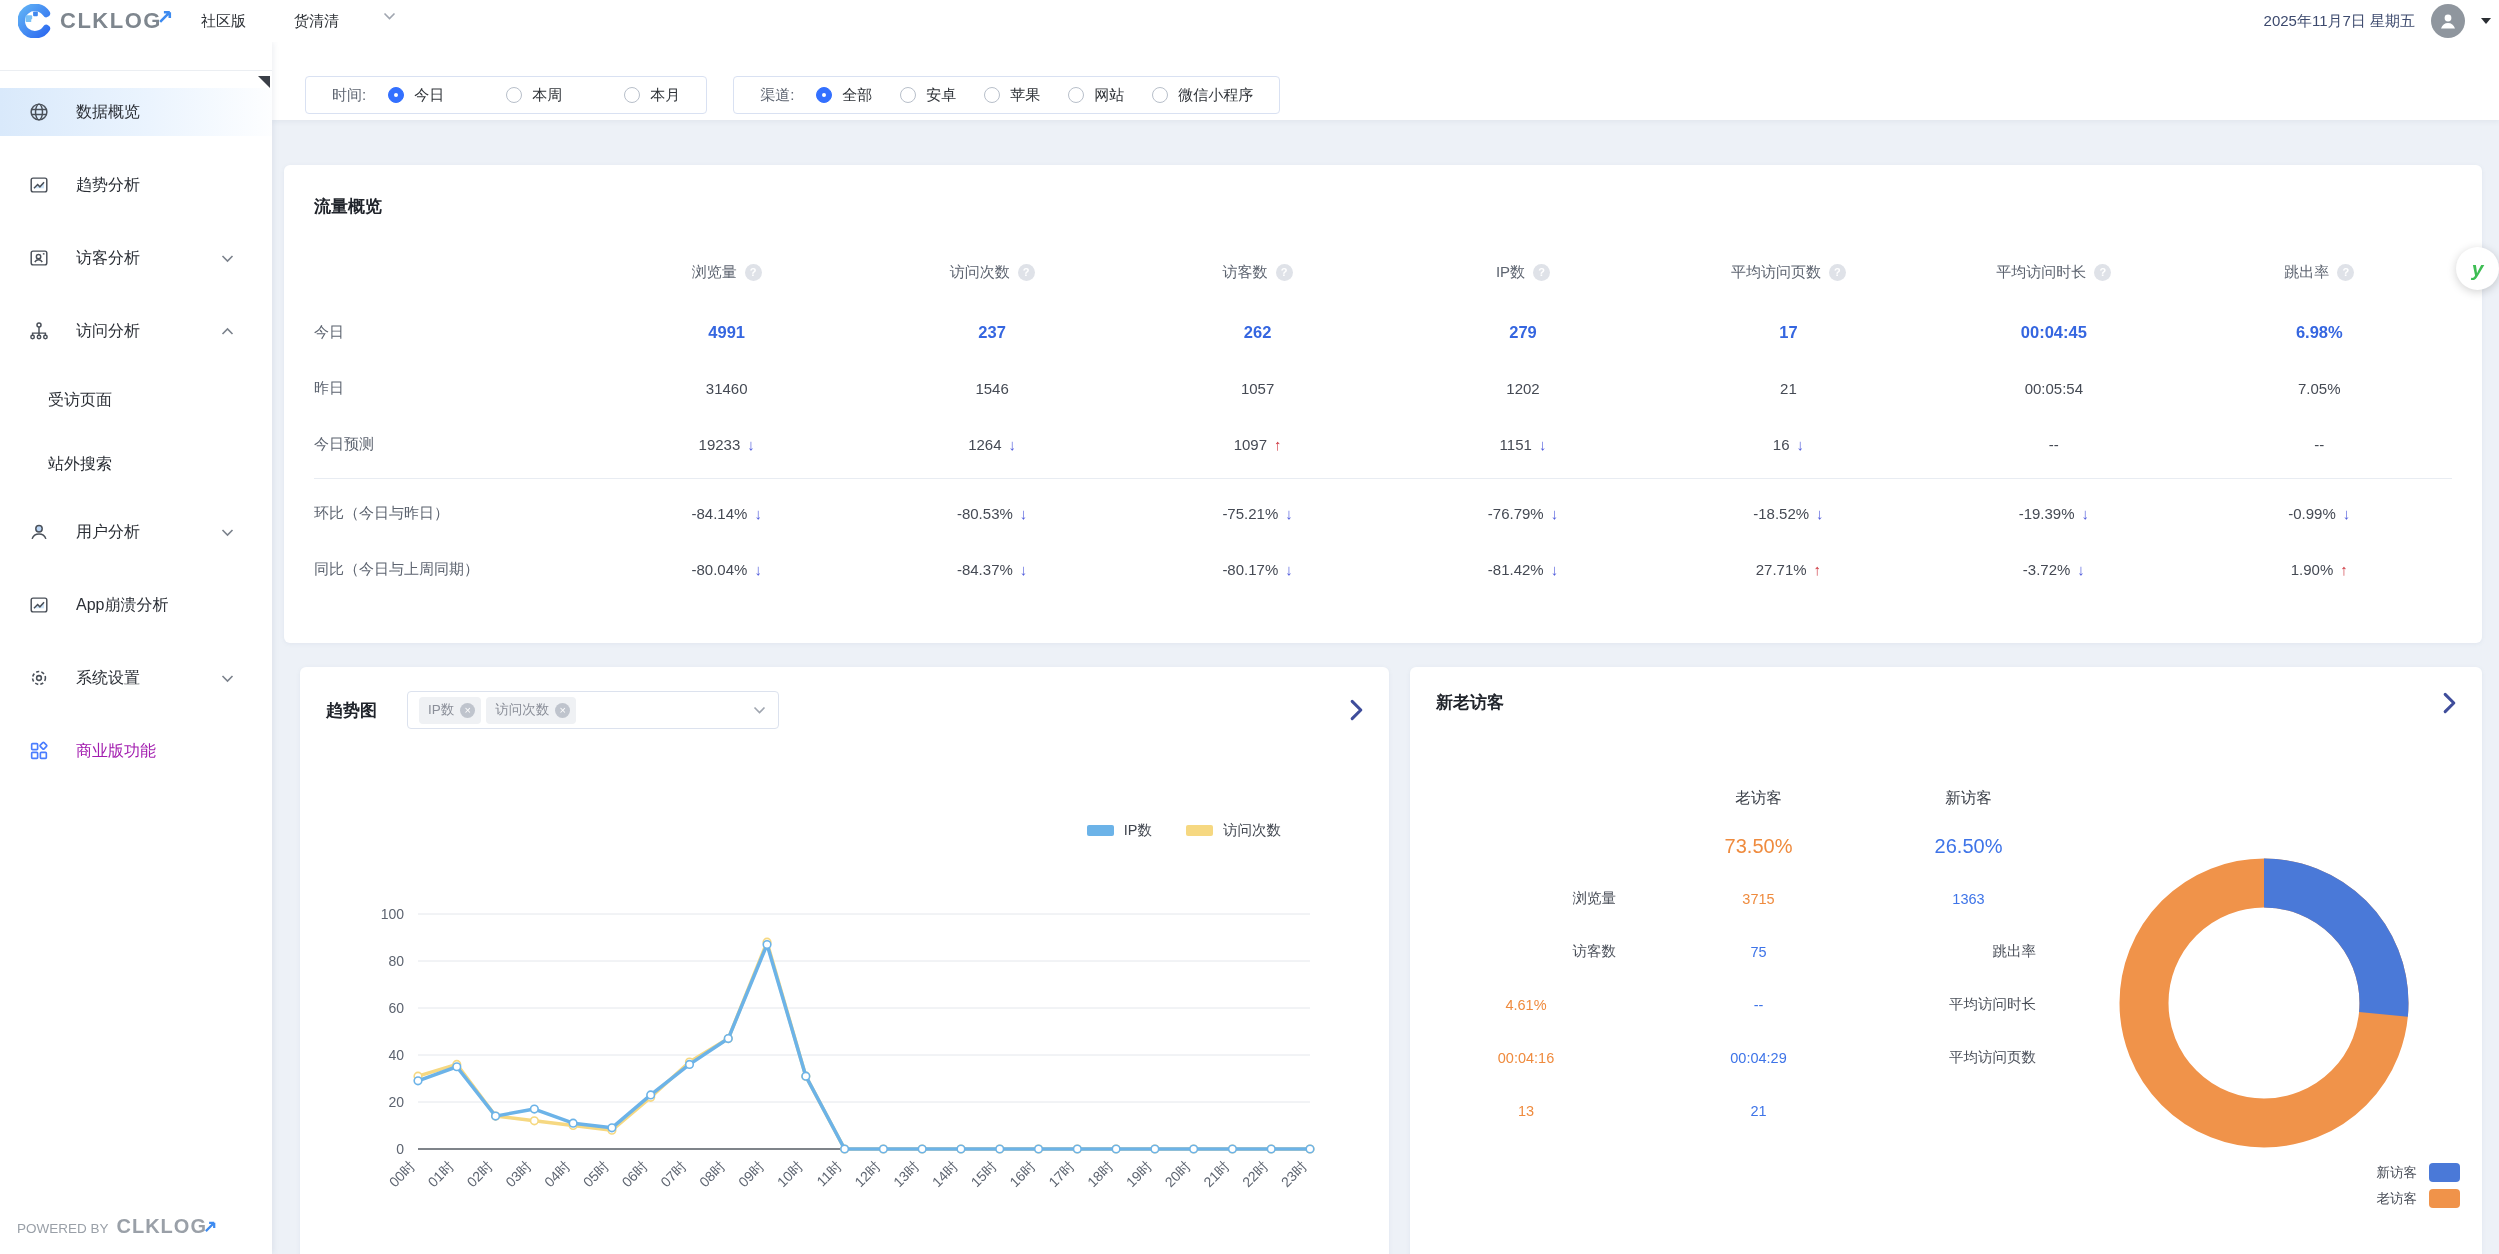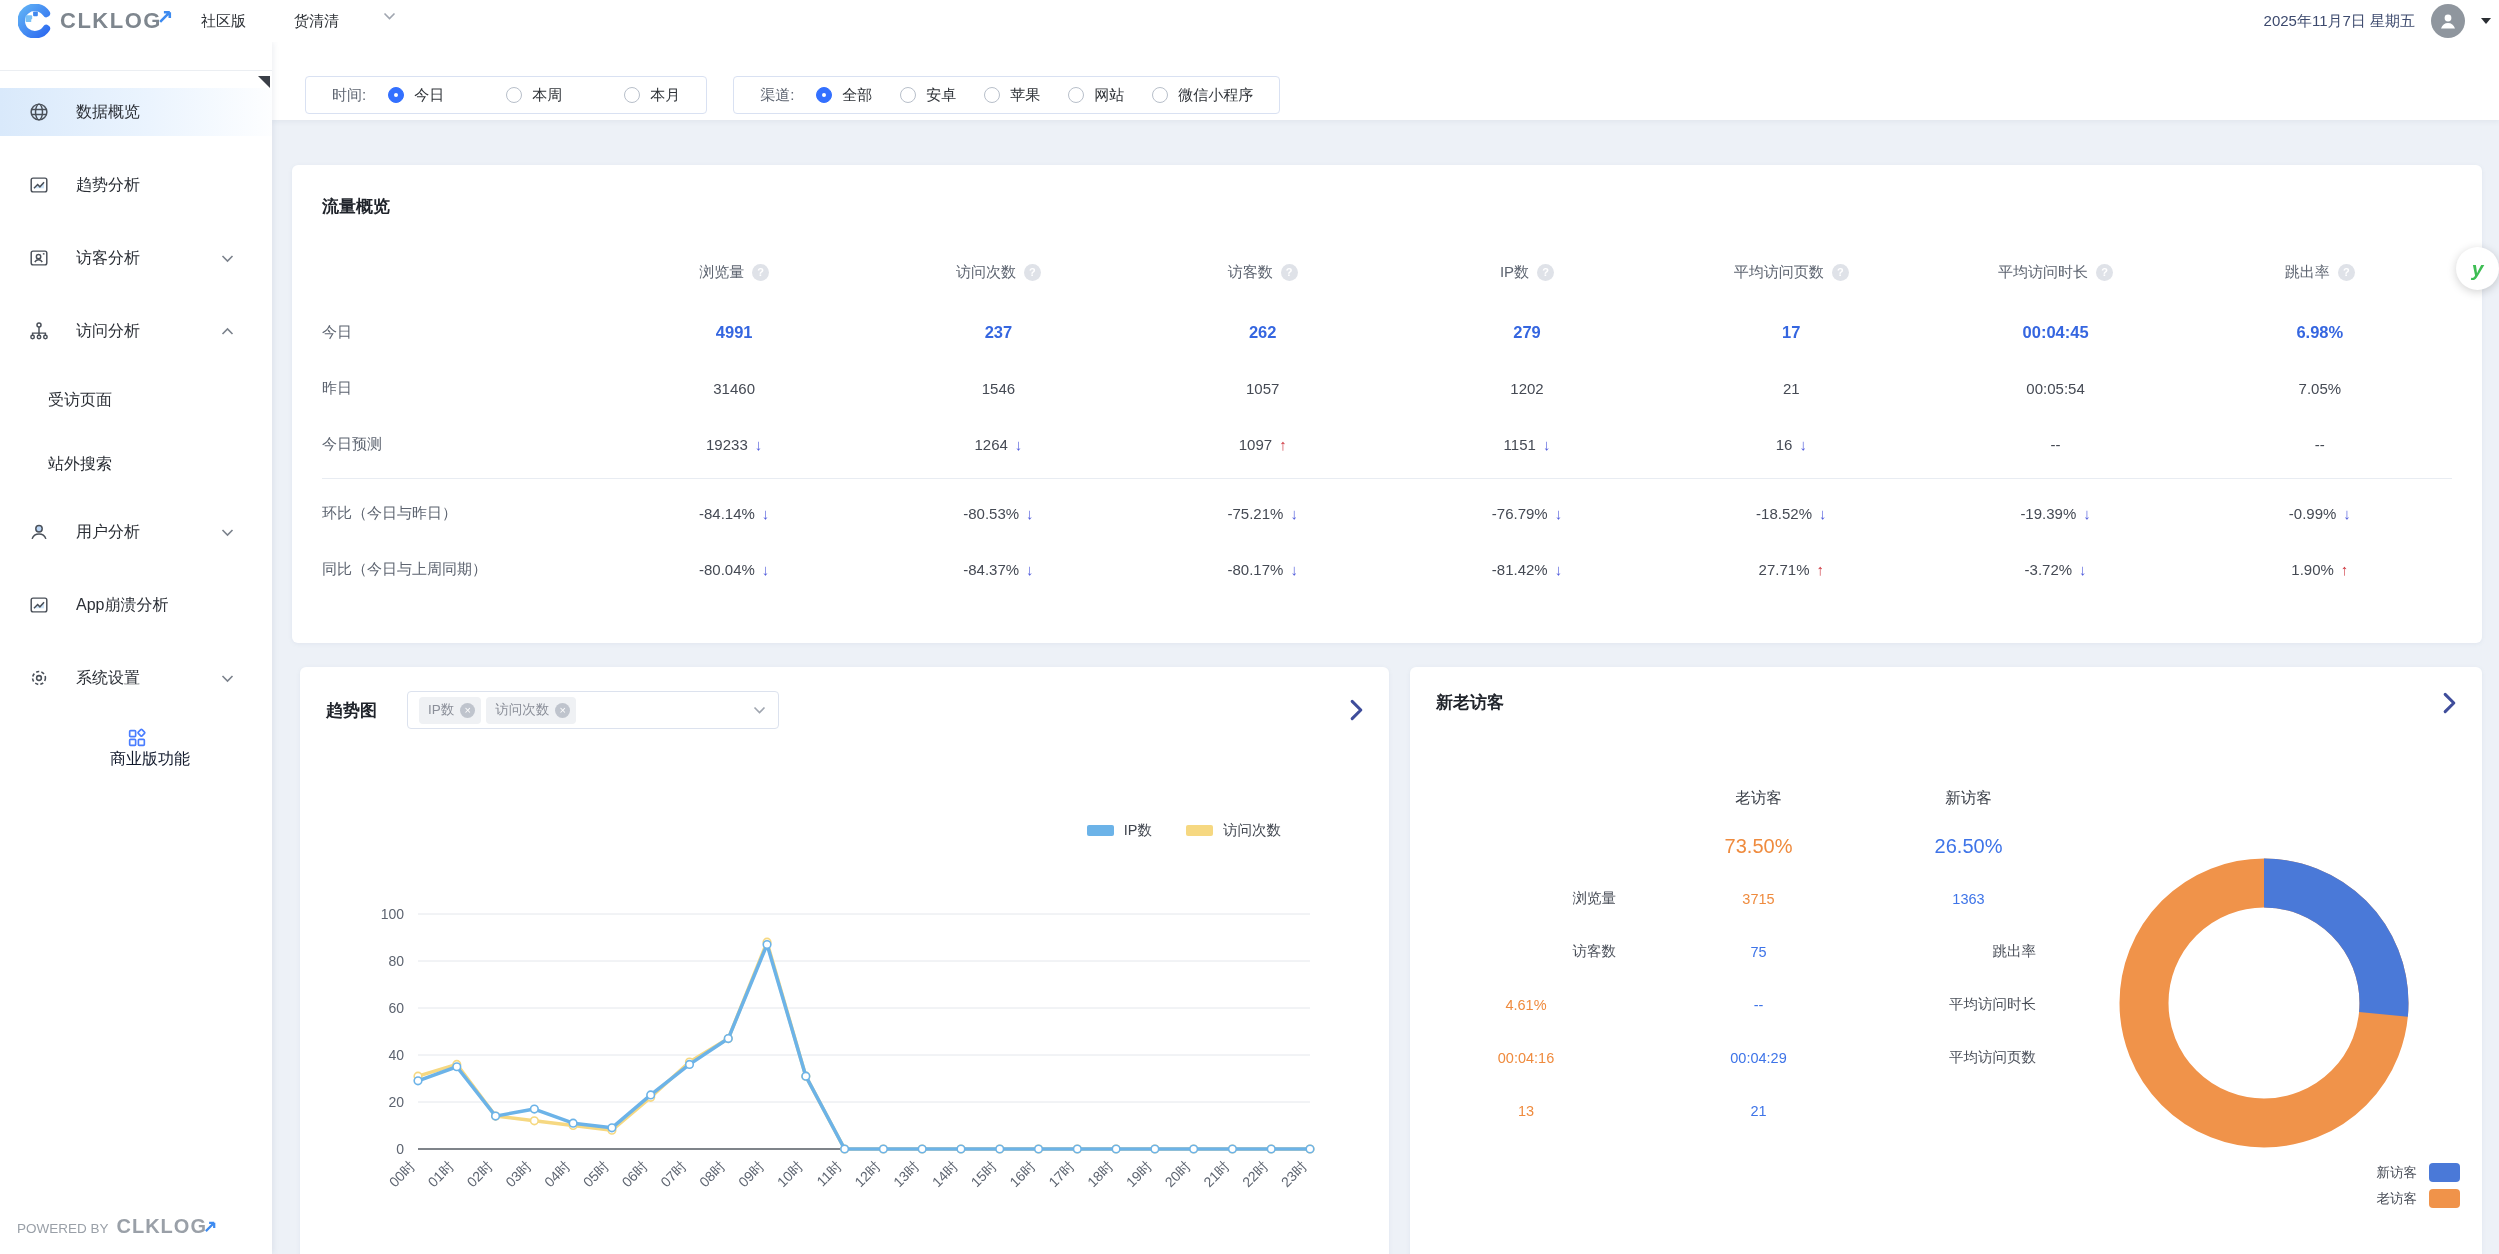--- a/index.html
+++ b/index.html
@@ -23,42 +23,42 @@
 
 aside{position:absolute;top:42px;left:0;width:272px;bottom:0;background:#fff;box-shadow:1px 0 6px rgba(60,80,120,.10);z-index:20;}
 .sb-divider{height:1px;background:#ebeef2;margin-top:28px;}
 .collapse-handle{position:absolute;top:34px;right:2px;width:0;height:0;border-top:12px solid #3a3f47;border-left:12px solid transparent;cursor:pointer;}
 nav{padding-top:17px;}
 .nav-item{height:48px;display:flex;align-items:center;padding-left:28px;margin-bottom:25px;cursor:pointer;position:relative;font-size:16px;color:#2b2f36;}
 .nav-item.active{background:linear-gradient(90deg,#d9e9fb 0%,#ebf4fe 55%,#fdfeff 100%);}
 .nav-item .ic{width:22px;height:22px;margin-right:26px;display:inline-flex;align-items:center;justify-content:center;}
 .nav-item .ic svg{width:22px;height:22px;}
 .nav-item .chev{position:absolute;right:38px;display:inline-flex;}
-.nav-item.pro{color:#0f172a;flex-direction:column;}
+.nav-item.pro{color:#a21caf;}
 .nav-sub{height:40px;display:flex;align-items:center;padding-left:48px;margin-bottom:24px;font-size:16px;color:#2b2f36;cursor:pointer;}
 .powered{position:absolute;bottom:16px;left:17px;display:flex;align-items:baseline;color:#9aa0a8;font-size:13.5px;cursor:default;}
 .powered .plogo{font-weight:800;font-size:20px;letter-spacing:1px;color:#9aa0a8;margin-left:8px;}
 .powered svg{margin-left:-3px;}
 
 
 main{position:absolute;left:272px;top:42px;right:0;bottom:0;background:#edf1f7;}
 .filter-strip{height:78px;background:#fff;box-shadow:0 2px 5px rgba(90,110,140,.08);padding:34px 0 0 33px;display:flex;gap:26px;position:relative;z-index:5;}
 .fbox{height:38px;border:1px solid #d9e1f2;border-radius:4px;display:inline-flex;align-items:center;padding:0 26px;background:#fff;}
 .flabel{color:#5f6672;font-size:15px;margin-right:22px;}
 .fradio{display:inline-flex;align-items:center;cursor:pointer;}
 [data-name="filter-group-time"] .fradio{margin-right:62px;}
 [data-name="filter-group-channel"] .fradio{margin-right:28px;}
 .fbox .fradio:last-child{margin-right:0;}
 .rdot{width:16px;height:16px;border-radius:50%;border:1.5px solid #b8bfca;background:#fff;position:relative;}
 .fradio.sel .rdot{background:#3370ff;border-color:#3370ff;}
 .fradio.sel .rdot::after{content:"";position:absolute;left:4.5px;top:4.5px;width:4px;height:4px;border-radius:50%;background:#fff;}
 .rtxt{margin-left:10px;font-size:15px;color:#2f3338;}
 
 .card{background:#fff;border-radius:6px;box-shadow:0 1px 4px rgba(120,140,170,.10);}
-.overview-card{margin:45px 17px 0 20px;height:478px;padding:30px 30px 0;}
+.overview-card{margin:45px 17px 0 12px;height:478px;padding:30px 30px 0;}
 h3.cardtitle{font-size:17px;font-weight:700;color:#20242b;}
 .ov-grid{display:grid;grid-template-columns:280px repeat(7,1fr);align-items:center;margin-top:22px;}
 .oh{height:64px;display:flex;align-items:center;justify-content:center;font-size:15px;color:#5d6470;gap:8px;}
 .help{width:17px;height:17px;border-radius:50%;background:#dfe2e8;color:#fff;font-size:11px;display:inline-flex;align-items:center;justify-content:center;font-weight:700;cursor:pointer;}
 .ol{height:56px;display:flex;align-items:center;font-size:15px;color:#5d6470;}
 .oc{height:56px;display:flex;align-items:center;justify-content:center;font-size:15px;color:#454a54;}
 .oc.today{color:#3566e0;font-weight:700;font-size:16.5px;}
 .ov-div{grid-column:1/-1;border-top:1px solid #e8ecf2;margin:6px 0;height:1px;}
 .ar{margin-left:7px;font-weight:700;font-size:15px;}
 .ar.d{color:#5560dd;}

